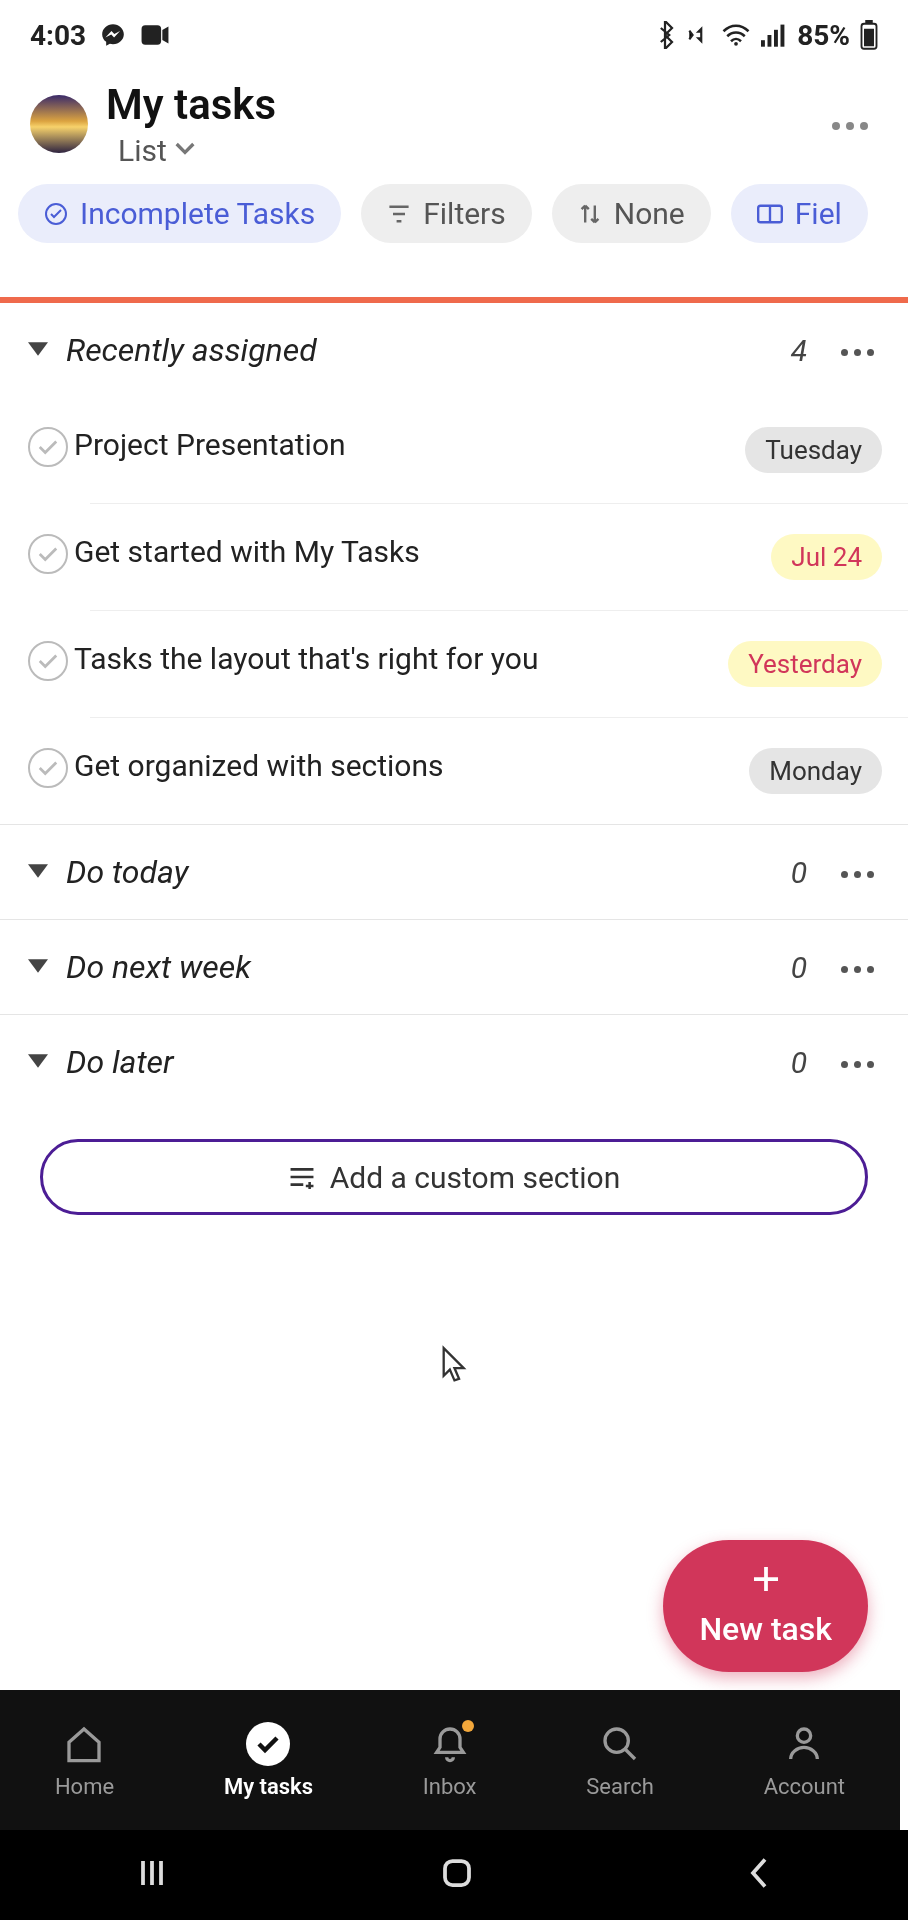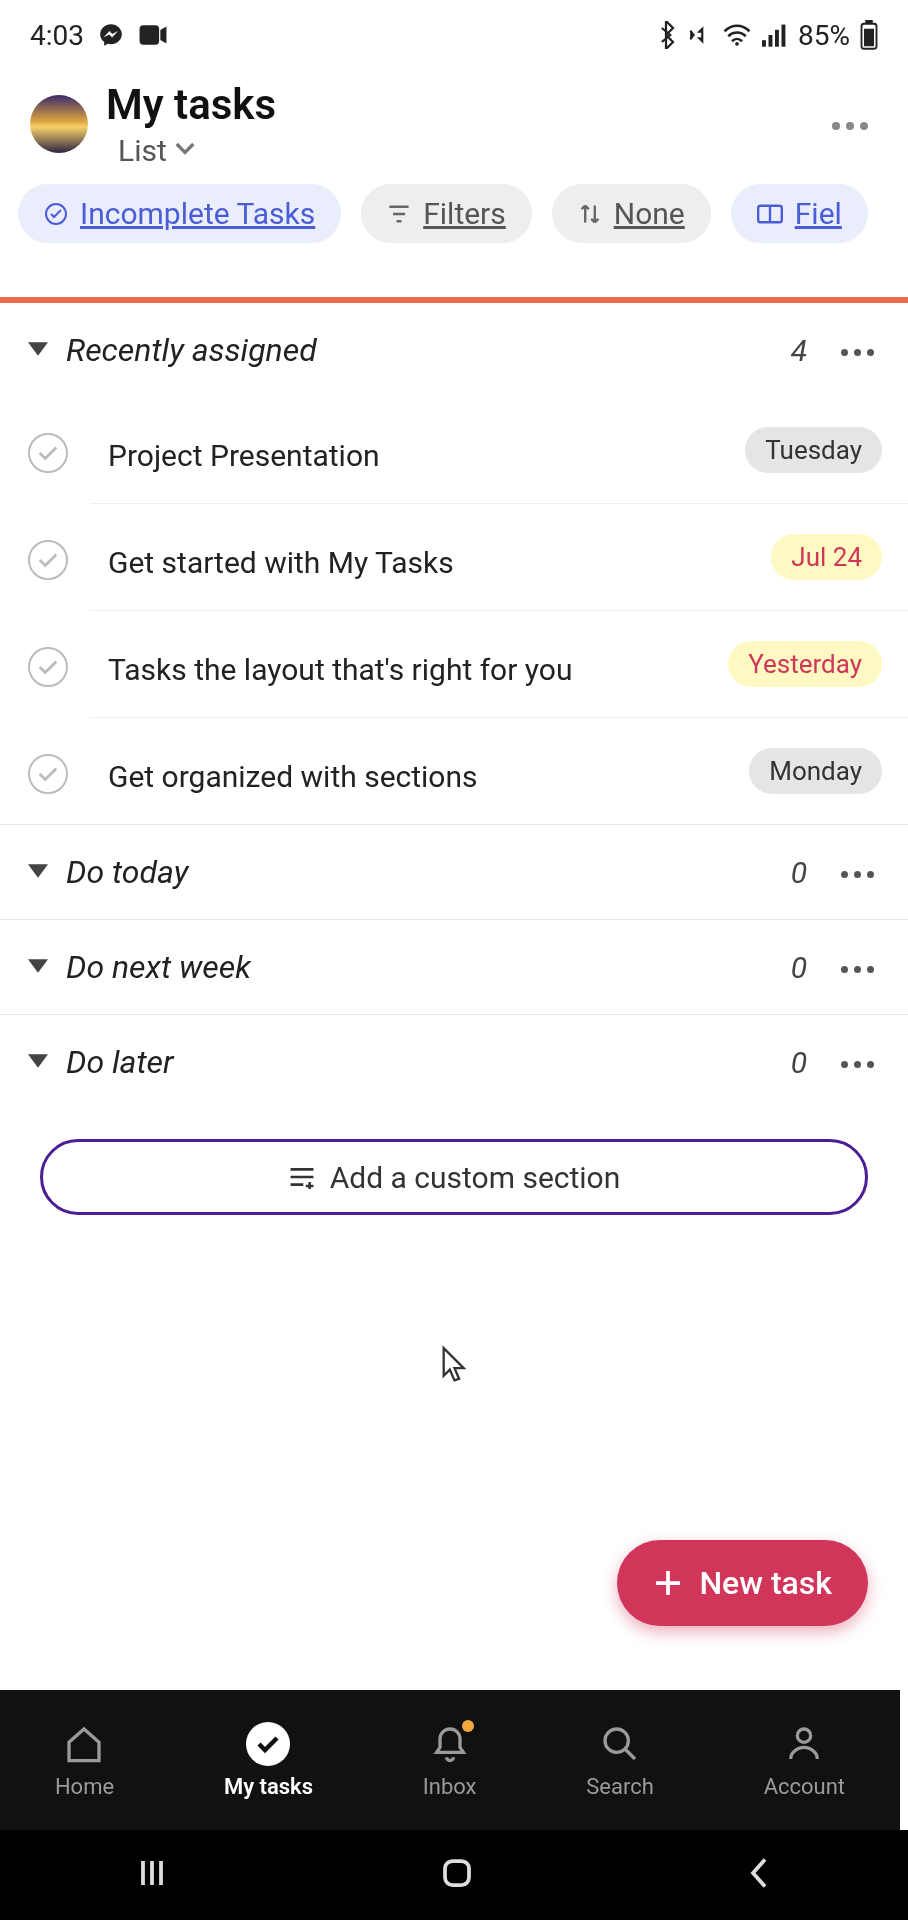--- a/index.html
+++ b/index.html
@@ -1,19 +1,19 @@
 <!DOCTYPE html>
 <html><head>
 <meta charset="utf-8">
 <style>
   * { margin: 0; padding: 0; box-sizing: border-box; font-family: -apple-system, BlinkMacSystemFont, "Segoe UI", Roboto, Helvetica, Arial, sans-serif; }
   html, body { width: 908px; height: 1920px; background: #fff; overflow: hidden; }
 
   
-  .status-bar { height: 70px; display: flex; align-items: center; justify-content: space-between; padding: 0 30px; font-size: 28px; color: #222; }
+  .status-bar { height: 70px; display: flex; align-items: center; justify-content: space-between; padding: 0 30px; font-size: 28px; color: #222; font-weight: bold; }
   .status-left { display: flex; align-items: center; gap: 14px; }
   .status-right { display: flex; align-items: center; gap: 10px; }
   .status-icon { display: inline-flex; align-items: center; }
 
   
   .header { display: flex; align-items: center; padding: 10px 30px 10px 30px; }
   .avatar {
     width: 58px; height: 58px; border-radius: 50%;
     background: linear-gradient(180deg,#3a2a6a 0%, #dba340 45%, #f7d26b 55%, #2e2340 100%);
     flex-shrink: 0;
@@ -23,42 +23,42 @@
   .view-row { display: flex; align-items: center; gap: 8px; margin-top: 4px; }
   .view-label { font-size: 30px; color: #555; margin-left: 12px; }
   .chev { color:#777; }
   .header-more { padding: 10px; }
 
   
   .pills { display: flex; gap: 20px; padding: 6px 18px 20px 18px; overflow: hidden; white-space: nowrap; }
   .pill {
     display: inline-flex; align-items: center; gap: 12px;
     padding: 12px 26px; border-radius: 999px; font-size: 30px;
-    background: #eee; color: #555; text-decoration: underline;
+    background: #eee; color: #555;
   }
   .pill.primary { background: #eaedfb; color: #4a5dd6; }
   .pill.fields { background: #eaedfb; color:#4a5dd6; }
   .pill svg { flex-shrink: 0; }
 
   
   .loading-bar { height: 6px; background: #ef6a4c; margin-top: 34px; }
 
   
   .section-header {
     display: flex; align-items: center; padding: 28px 28px; gap: 18px; font-style: italic;
   }
   .section-caret { color:#444; }
   .section-title { font-size: 32px; color:#222; flex: 1; }
   .section-count { font-size: 30px; color:#444; margin-right: 10px; }
   .section-more { padding: 6px; }
 
   
   .task-list { }
   .task-row {
-    display: flex; align-items: flex-end; gap: 40px;
+    display: flex; align-items: flex-start; gap: 6px;
     padding: 30px 26px 30px 26px;
   }
   .task-divider { height:1px; background:#eee; margin-left:90px; }
   .section-divider { height:1px; background:#e5e5e5; }
   .check-circle {
     width: 40px; height: 40px; border: 2px solid #bbb; border-radius: 50%;
     display:flex; align-items:center; justify-content:center; color:#bbb; flex-shrink:0; margin-left:2px;
   }
   .task-title { font-size: 30px; color:#222; flex: 1; }
   .due-pill {
@@ -78,20 +78,21 @@
   
   .cursor { position: absolute; left: 440px; top: 1345px; pointer-events:none; }
 
   
   .fab {
     position: absolute; right: 40px; top: 1540px;
     background: #d1365a; color: #fff; border-radius: 999px;
     display:flex; align-items:center; gap:16px; padding: 24px 36px;
     font-size: 32px; font-weight: 500;
     box-shadow: 0 6px 16px rgba(209,54,90,0.4);
+    flex-direction: column;
   }
 
   
   .bottom-nav {
     position:absolute; left:0; right:8px; top: 1690px; height: 140px;
     background:#111; display:flex; align-items:center; justify-content:space-around;
   }
   .nav-item { display:flex; flex-direction:column; align-items:center; gap:8px; color:#9a9a9a; font-size:22px; }
   .nav-item.active { color:#fff; font-weight:600; }
   .nav-icon-wrap { height:44px; display:flex; align-items:center; }

